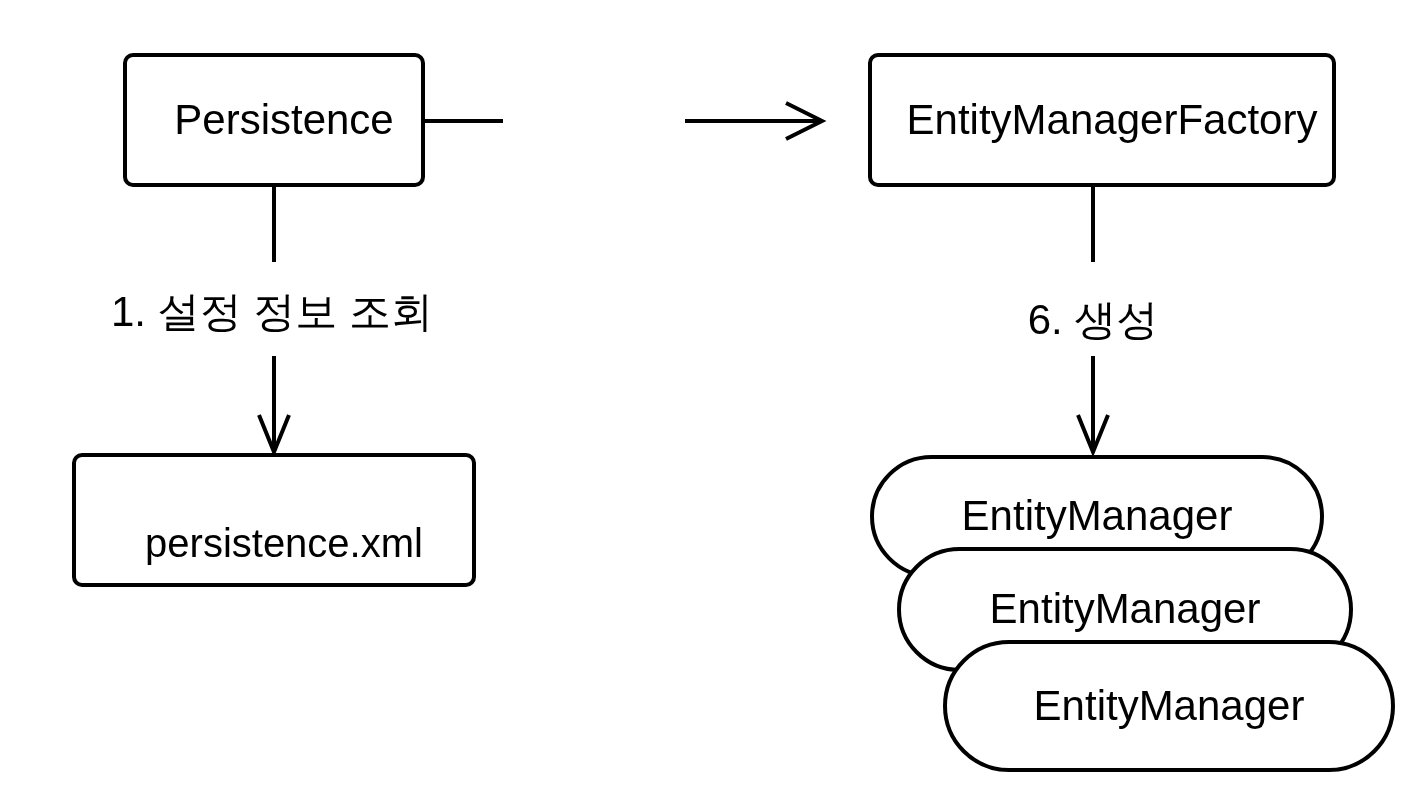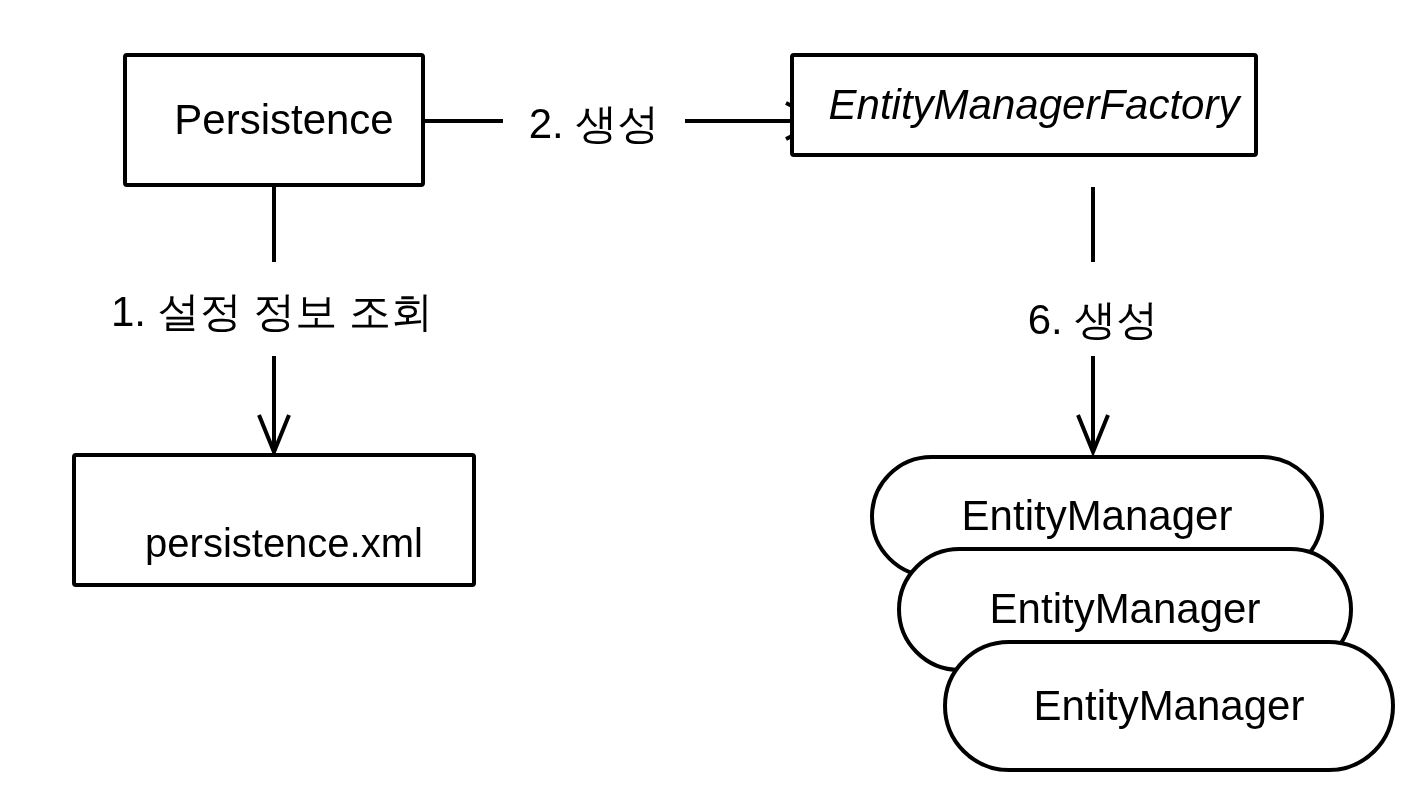--- a/index.html
+++ b/index.html
@@ -31,25 +31,25 @@
     border: 4px solid #000000;
     background: #ffffff;
     display: flex;
     align-items: center;
     justify-content: center;
     text-align: center;
     font-size: 42px;
     line-height: 1.15;
     z-index: 2;
   }
-  .rect-node { border-radius: 4px; padding-left: 20px; }
+  .rect-node { border-radius: 10px; padding-left: 20px; }
   .pill-node { border-radius: 999px; }
 
   #node-persistence { left: 123px; top: 53px;  width: 302px; height: 134px; }
-  #node-emf         { left: 790px; top: 53px;  width: 468px; height: 104px; font-style: italic; }
+  #node-emf         { left: 868px; top: 53px;  width: 468px; height: 134px; }
   #node-metainf     { left: 72px;  top: 453px; width: 404px; height: 134px; font-size: 40px; }
 
   #pill-em-1 { left: 870px; top: 455px; width: 454px; height: 123px; z-index: 3; }
   #pill-em-2 { left: 897px; top: 547px; width: 456px; height: 125px; z-index: 4; }
   #pill-em-3 { left: 943px; top: 640px; width: 452px; height: 132px; z-index: 5; }
 
   .edge-label {
     position: absolute;
     font-size: 42px;
     text-align: center;
@@ -106,19 +106,18 @@
   </div>
 
   <div class="node pill-node" id="pill-em-2">
     <span>EntityManager</span>
   </div>
 
   <div class="node pill-node" id="pill-em-3">
     <span>EntityManager</span>
   </div>
 
-  <div class="edge-label" id="label-step2">2. 생성</div>
 
   <div class="edge-label" id="label-step1">1. 설정 정보 조회</div>
 
   <div class="edge-label" id="label-step3">6. 생성</div>
 
 </div>
 
 </body></html>

